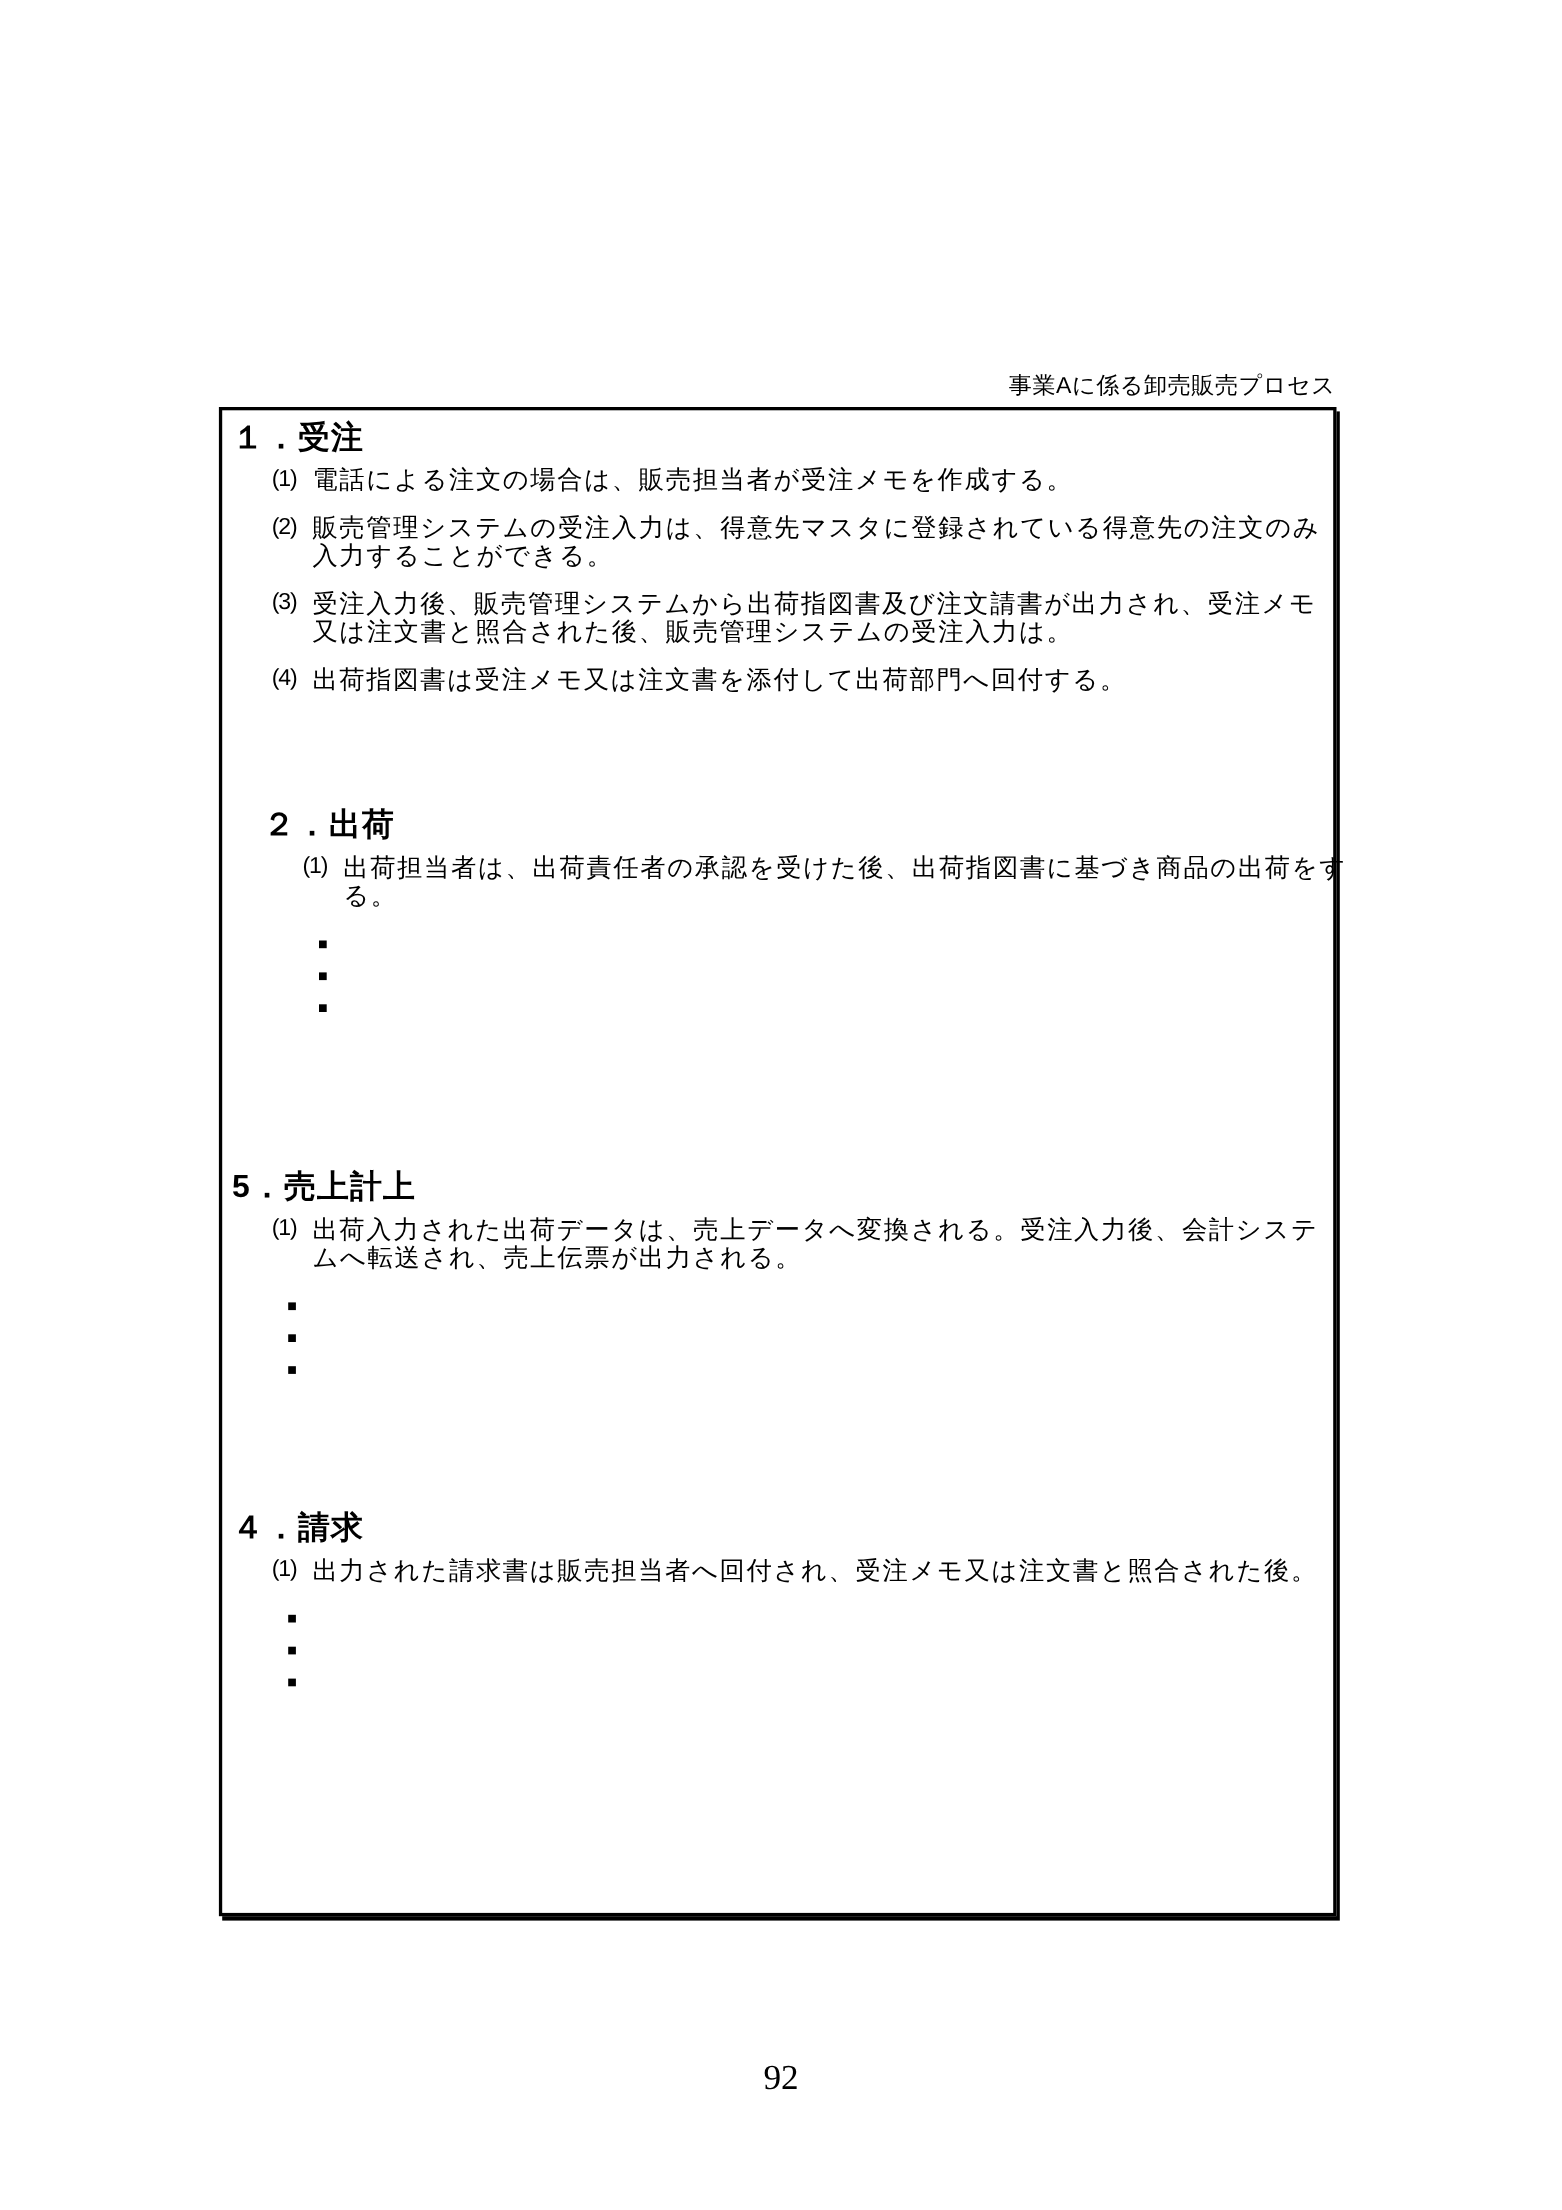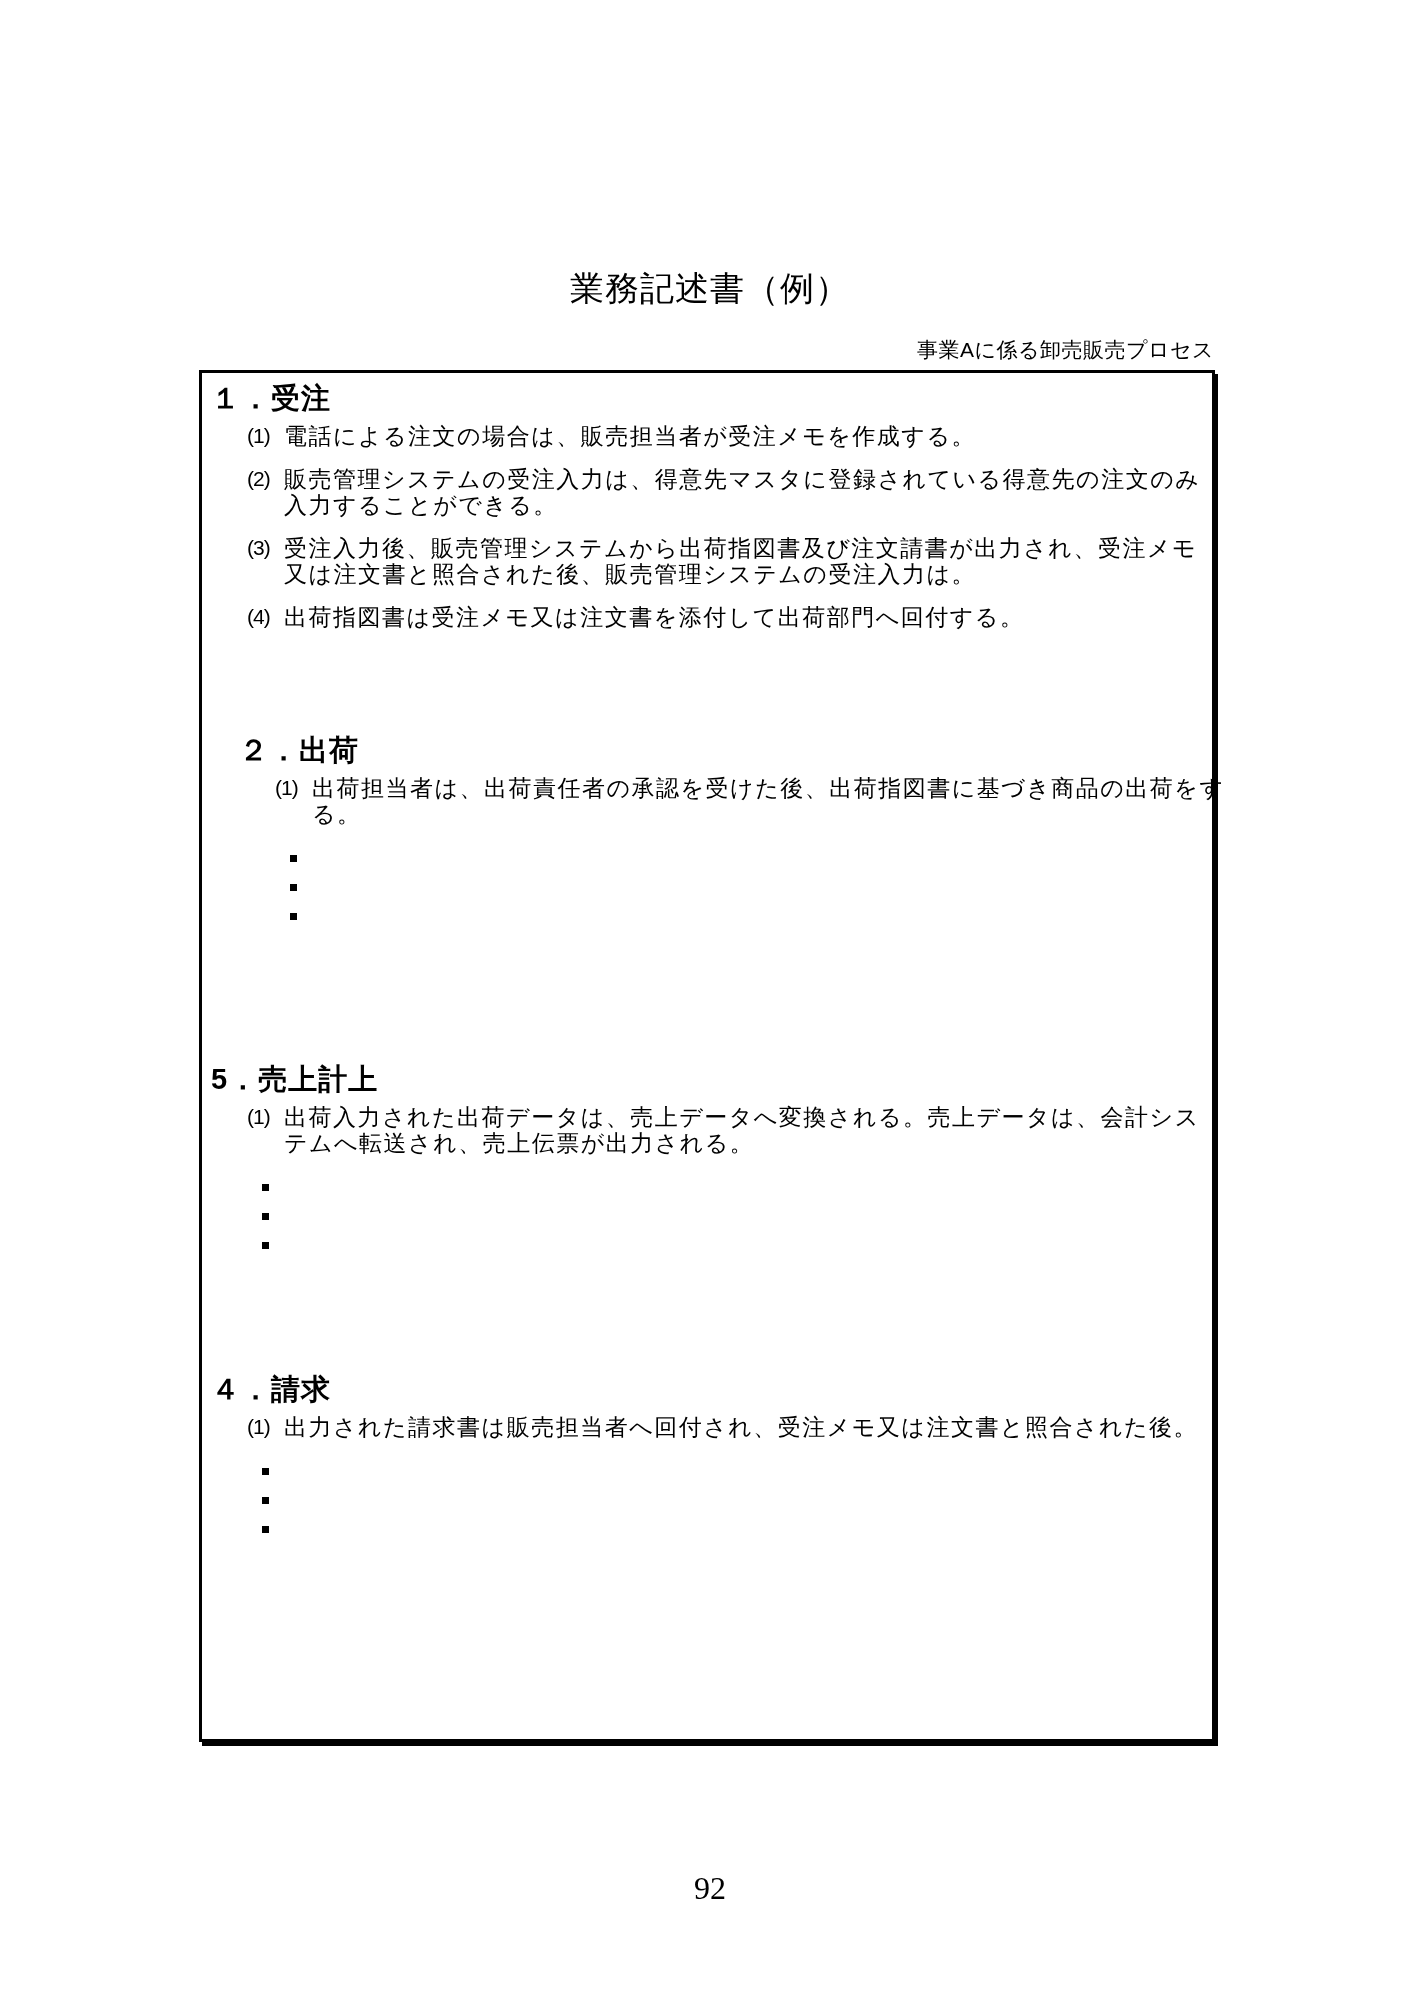--- a/index.html
+++ b/index.html
@@ -111,21 +111,20 @@
     text-align: center;
     font-family: "Liberation Serif", serif;
     font-size: 32px;
   }
 </style>
 </head>
 <body>
 
 <div class="page">
 
-  <div class="doc-title">業務記述書（例）</div>
 
   <div class="doc-subtitle">事業Aに係る卸売販売プロセス</div>
 
   <div class="main-box">
 
     <section class="sec sec-1">
       <h2>１．受注</h2>
       <div class="items">
         <div class="item">
           <span class="marker">(1)</span>
@@ -165,21 +164,21 @@
             <span class="dot-glyph">・</span>
           </div>
       </div>
     </section>
 
     <section class="sec sec-3">
       <h2>5．売上計上</h2>
       <div class="items">
         <div class="item">
           <span class="marker">(1)</span>
-          <div class="text">出荷入力された出荷データは、売上データへ変換される。売上データは、会計システムへ転送され、売上伝票が出力される。</div>
+          <div class="text">出荷入力された出荷データは、売上データへ変換される。受注入力後、会計システムへ転送され、売上伝票が出力される。</div>
         </div>
       </div>
       <div class="dots">
         <div class="dot-row">
             <span class="dot-glyph">・</span>
           </div>
         <div class="dot-row">
             <span class="dot-glyph">・</span>
           </div>
         <div class="dot-row">

